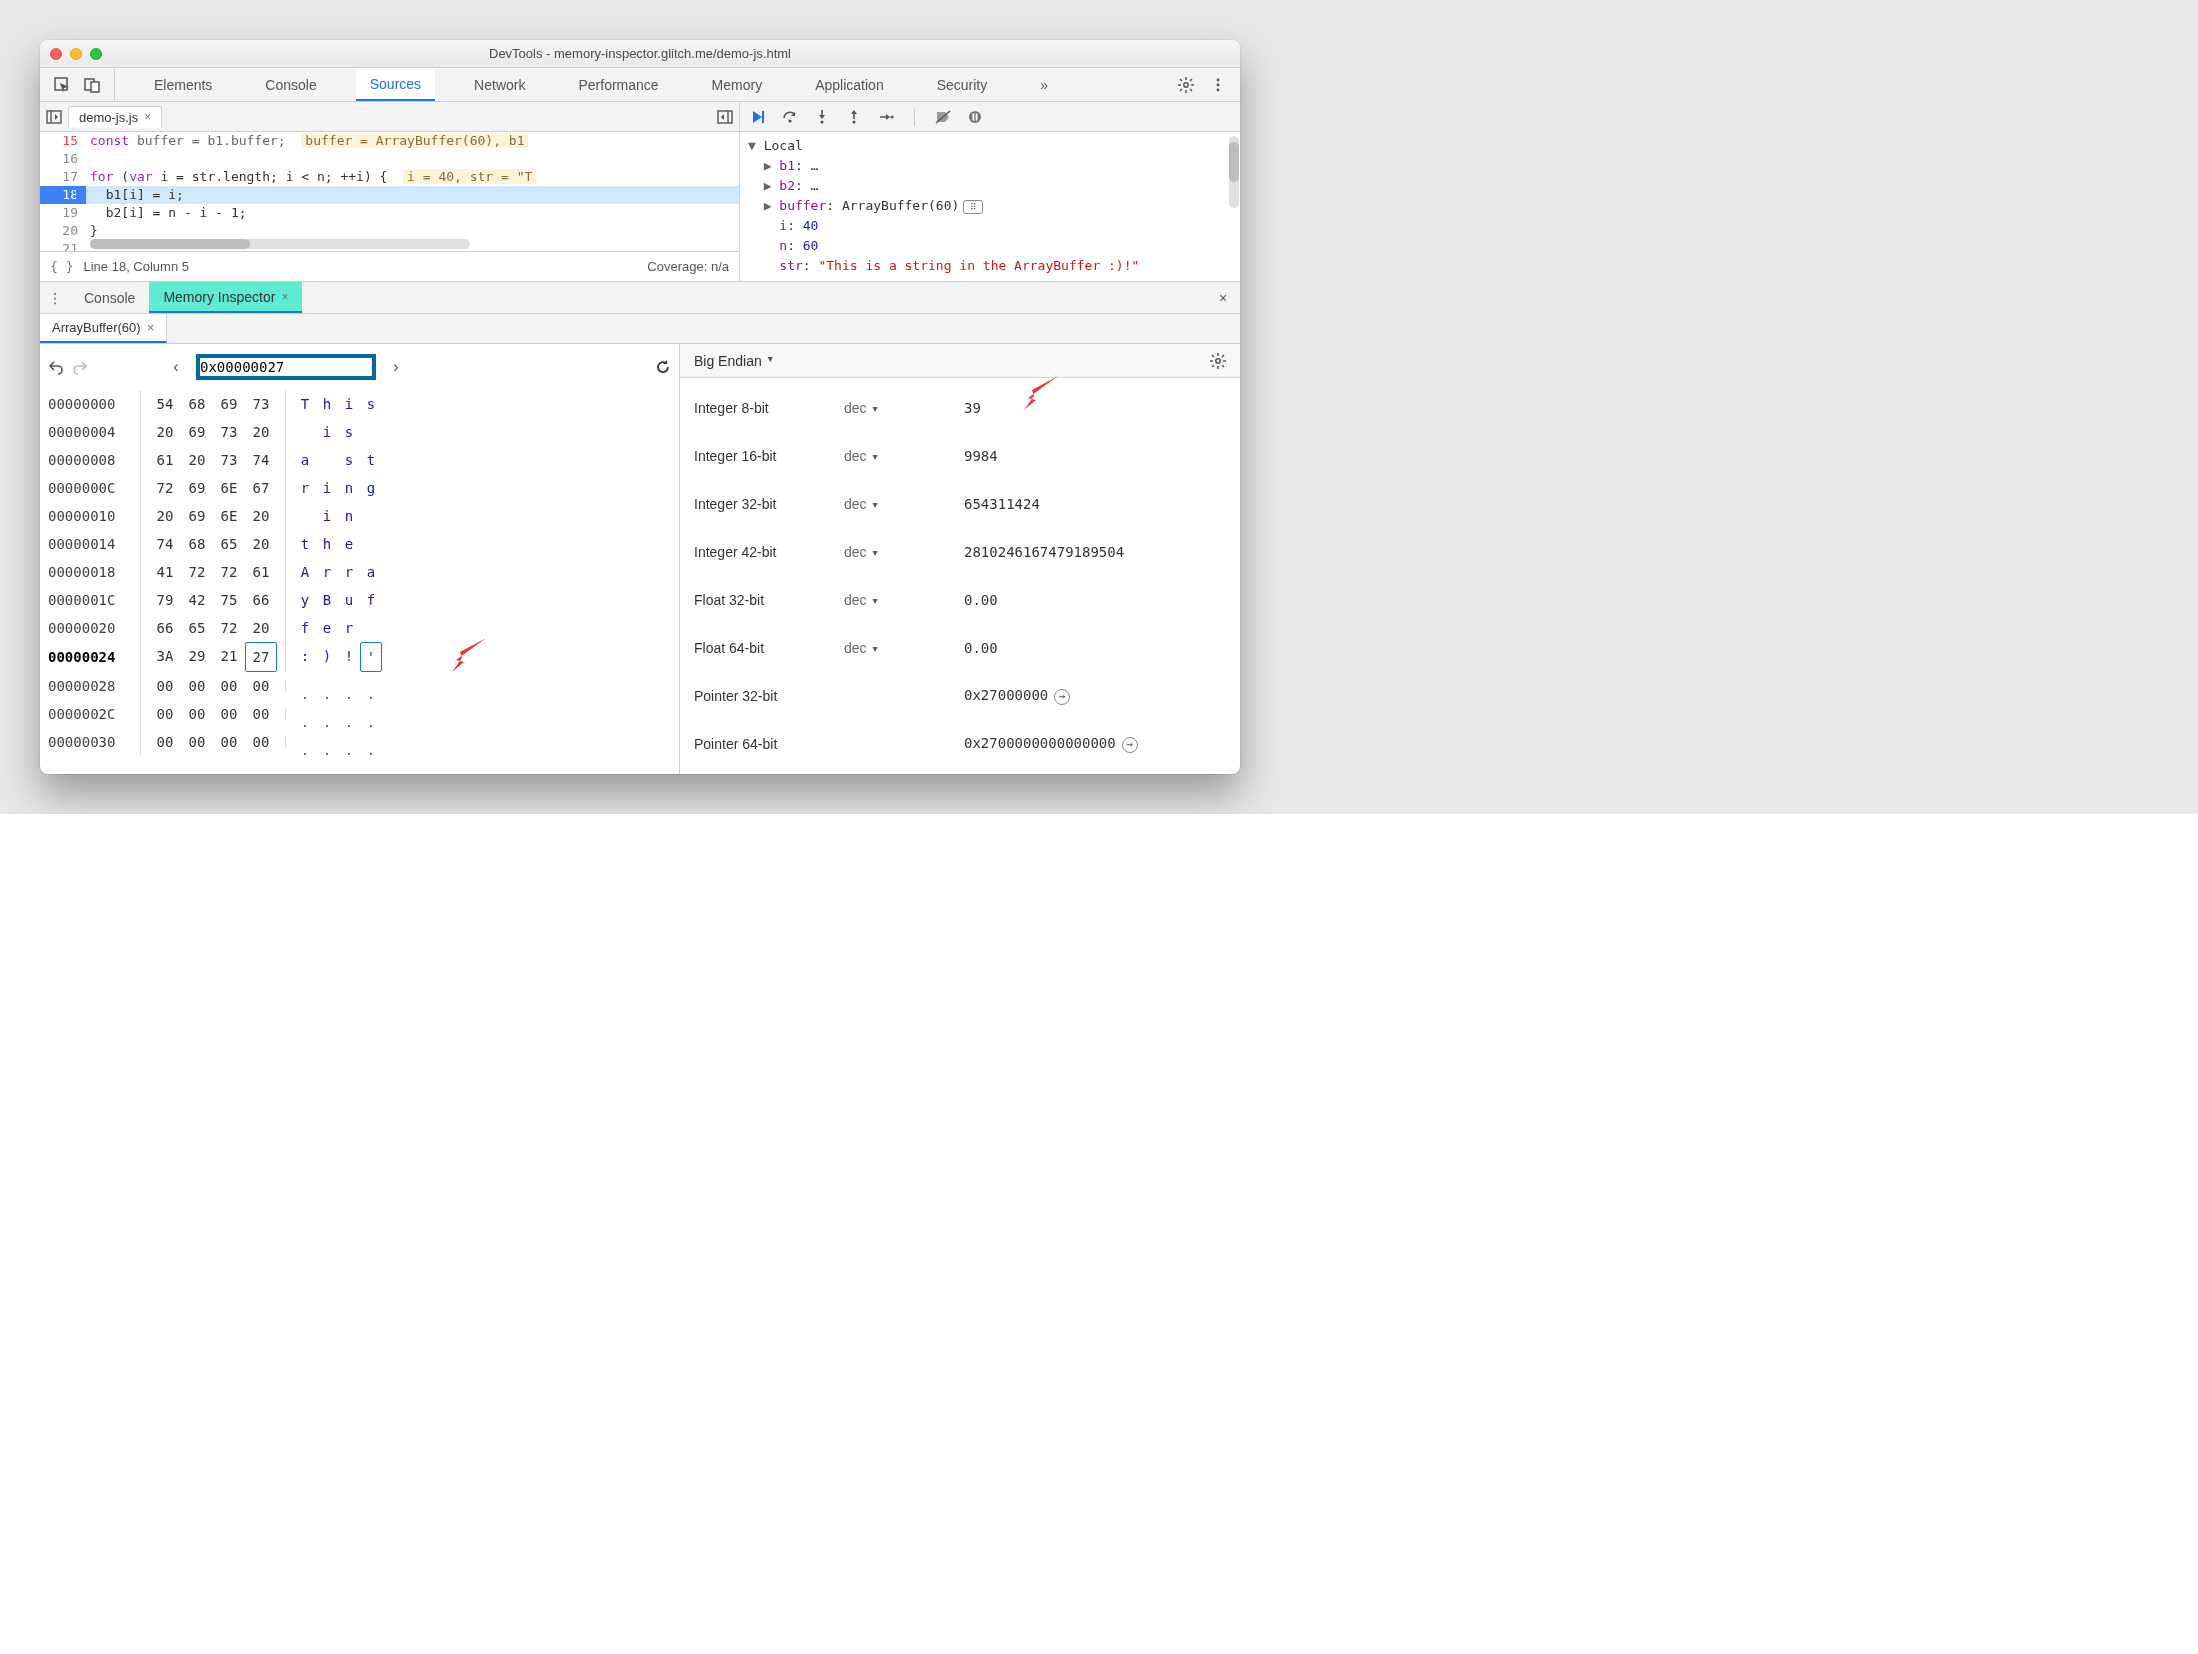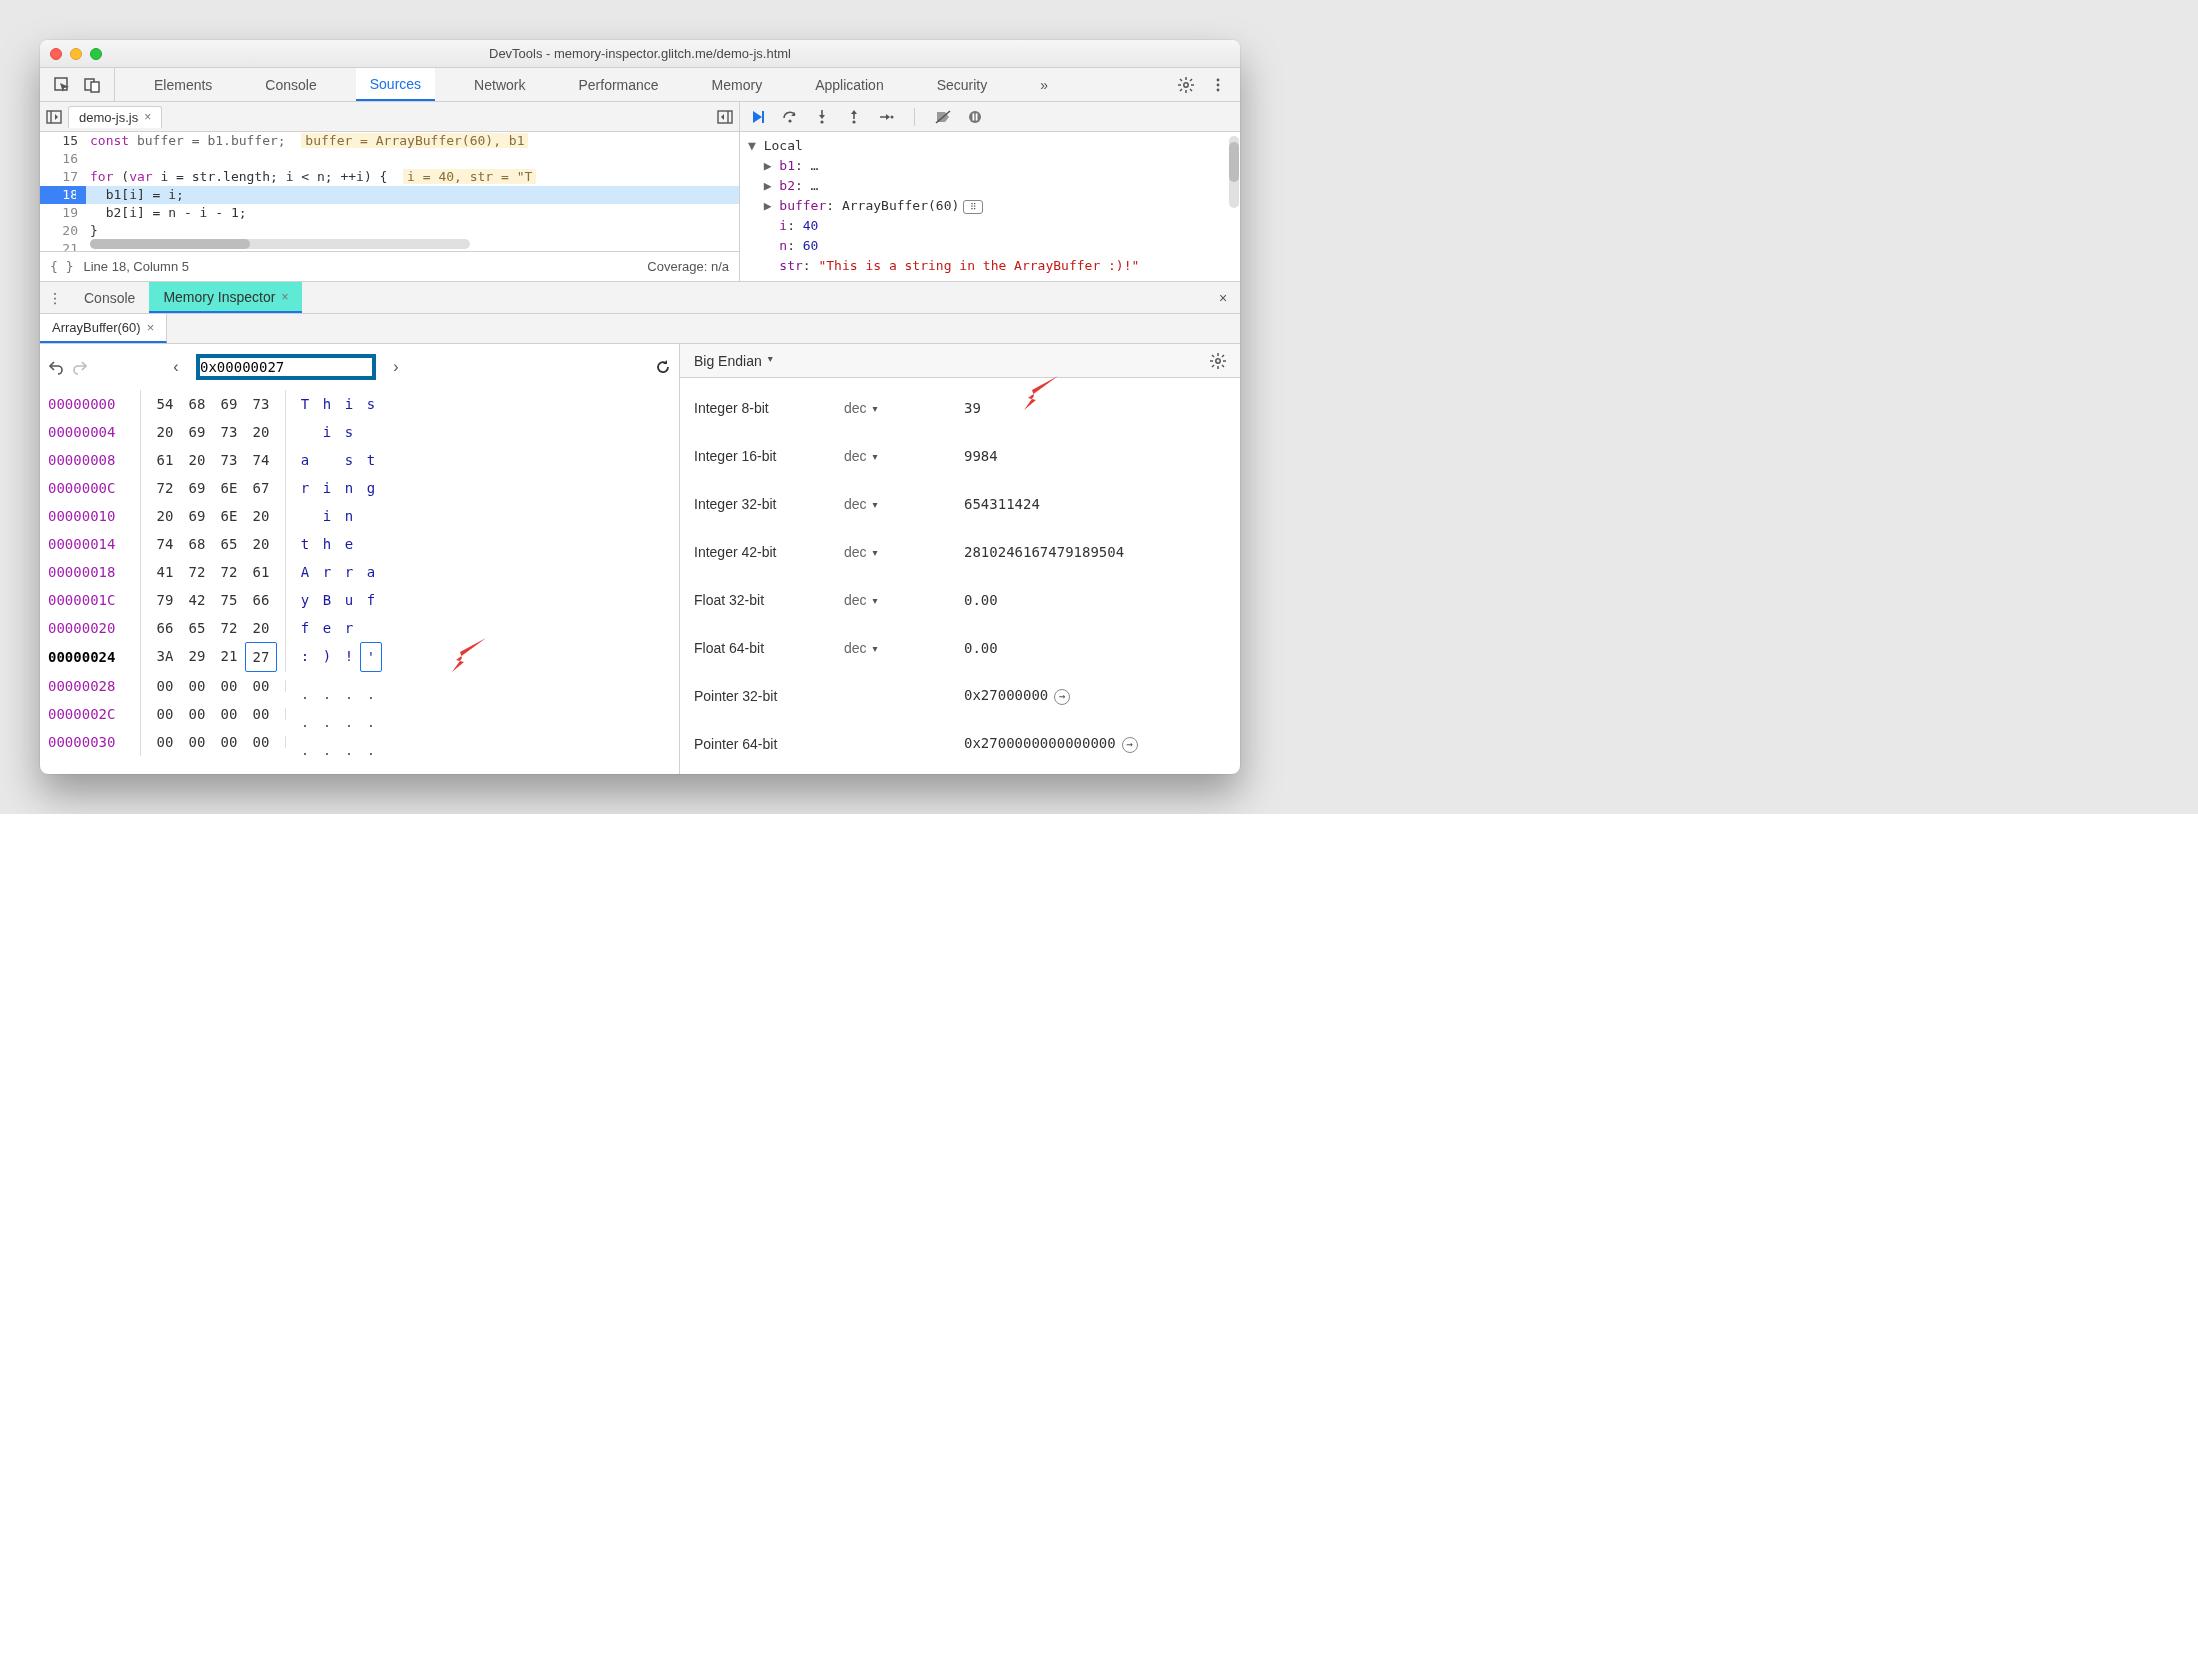--- a/index.html
+++ b/index.html
@@ -60,21 +60,21 @@
   .sources-row { display:flex; border-bottom:1px solid #d0d0d0; height:180px; }
   .code-pane { flex:1; display:flex; flex-direction:column; border-right:1px solid #d0d0d0; min-width:0;}
   .code-tabbar { height:30px; display:flex; align-items:center; background:#f3f3f3; border-bottom:1px solid #d0d0d0; padding:0 6px; gap:6px;}
   .code-tabbar .filetab { background:#fff; border:1px solid #d0d0d0; border-bottom:none; padding:3px 10px; font-size:13px; display:flex; align-items:center; gap:6px; border-radius:3px 3px 0 0;}
   .code-tabbar .filetab .x { color:#777; font-size:12px;}
   .code-tabbar .pad { flex:1; }
   .code-area { flex:1; overflow:hidden; font-family: Menlo, Consolas, monospace; font-size:13px; line-height:18px; background:#fff; position:relative;}
   .code-line { display:flex; }
   .gutter { width:46px; text-align:right; color:#888; padding-right:8px; user-select:none; background:#fff;}
   .cl-text { flex:1; white-space:pre; padding-left:4px; overflow:hidden;}
-  .code-line.cutoff .gutter{ color:#404040;}
+  .code-line.cutoff .gutter{ color:#ef4444;}
   .code-line.cutoff .cl-text{ color:#666;}
   .code-line.hl { background:#cfe8fc; }
   .code-line.hl .gutter { background:#3b82f6; color:#fff; position:relative;}
   .code-line.hl .gutter::after{
     content:""; position:absolute; right:-8px; top:0; border:9px solid transparent; border-left-color:#3b82f6;
   }
   .kw { color:#a626a4; }
   .inline-eval { background:#fdf3d7; color:#8a6d3b; padding:0 4px;}
   .hscroll { position:absolute; bottom:2px; left:50px; width:380px; height:10px; background:#e0e0e0; border-radius:5px;}
   .hscroll::before{content:"";display:block;width:160px;height:10px;background:#bdbdbd;border-radius:5px;}
@@ -113,21 +113,21 @@
   
   .mi-body { display:flex; height:430px; }
   .hex-pane { flex:1; border-right:1px solid #d0d0d0; padding:10px 8px; position:relative;}
   .hex-toolbar { display:flex; align-items:center; gap:8px; margin-bottom:10px;}
   .hex-toolbar .chev{ width:24px; text-align:center; color:#555; font-size:16px; cursor:pointer;}
   .addr-input{ width:180px; height:26px; border:4px solid #0369a1; text-align:left; font-family:Menlo,monospace; font-size:14px;}
   .hex-toolbar .pad{flex:1;}
 
   .hex-grid { font-family:Menlo,Consolas,monospace; font-size:14px; line-height:28px;}
   .hex-row { display:flex; align-items:center;}
-  .hex-addr { width:92px; color:#a21caf;}
+  .hex-addr { width:92px; color:#404040;}
   .hex-row.sel .hex-addr{ color:#000; font-weight:600;}
   .hex-bytes { display:flex; border-left:1px solid #ddd; padding:0 8px;}
   .hex-byte { width:32px; text-align:center;}
   .hex-ascii { display:flex; border-left:1px solid #ddd; padding:0 8px;}
   .hex-ch { width:22px; text-align:center; color:#1a1aa6;}
   .hex-ch.dot { color:#555;}
   .selbyte { border:1px solid #1a73e8; border-radius:2px; }
 
   .arrow-annot {
     position:absolute; width:40px; height:40px;

